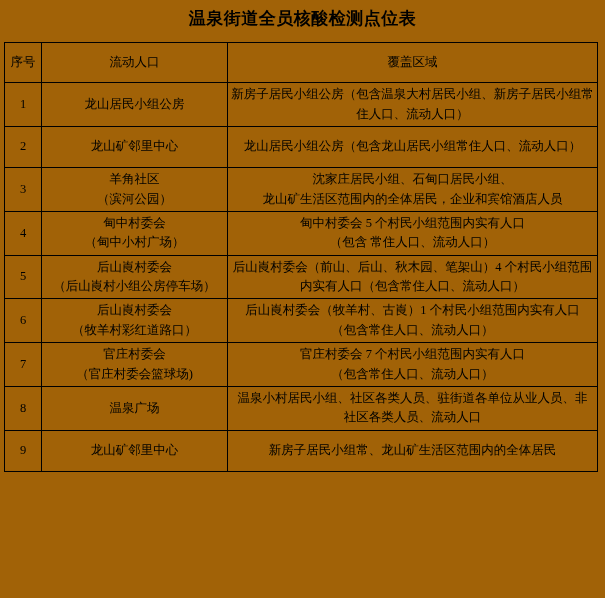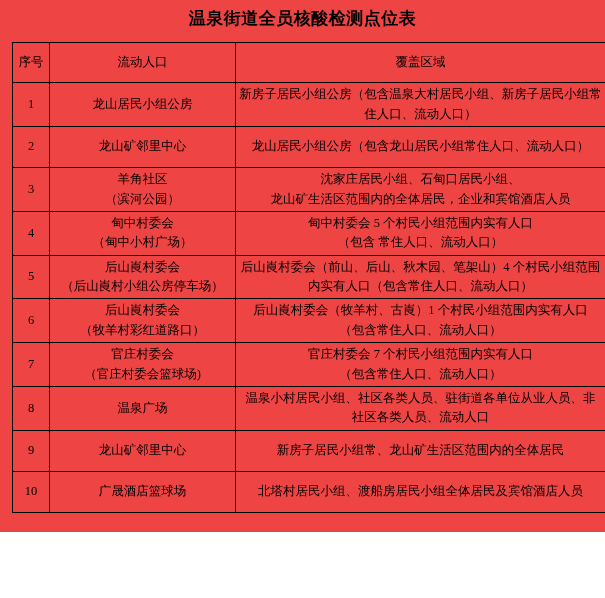--- a/index.html
+++ b/index.html
@@ -8,36 +8,36 @@
     background: #ffffff;
     width: 605px;
     height: 598px;
     overflow: hidden;
     font-family: "Liberation Serif", "DejaVu Serif", serif;
     color: #000000;
   }
   .page {
     position: relative;
     width: 605px;
-    height: 532px;
-    background: #ef4444;
+    height: 598px;
+    background: #a16207;
   }
   .title {
     margin: 0;
     padding-top: 9px;
     text-align: center;
     font-size: 17px;
     font-weight: bold;
     letter-spacing: 0.5px;
     line-height: 1.2;
   }
   table.points {
     border-collapse: collapse;
     table-layout: fixed;
-    margin: 13px 0 0 12px;
+    margin: 13px 0 0 4px;
     width: 593px;
   }
   table.points col.c1 { width: 37px; }
   table.points col.c2 { width: 186px; }
   table.points col.c3 { width: 370px; }
   table.points th,
   table.points td {
     border: 1px solid #000000;
     text-align: center;
     vertical-align: middle;
@@ -121,20 +121,15 @@
         <td>8</td>
         <td>温泉广场</td>
         <td>温泉小村居民小组、社区各类人员、驻街道各单位从业人员、非
 社区各类人员、流动人口</td>
       </tr>
       <tr>
         <td>9</td>
         <td>龙山矿邻里中心</td>
         <td>新房子居民小组常、龙山矿生活区范围内的全体居民</td>
       </tr>
-      <tr>
-        <td>10</td>
-        <td>广晟酒店篮球场</td>
-        <td>北塔村居民小组、渡船房居民小组全体居民及宾馆酒店人员</td>
-      </tr>
     </tbody>
   </table>
 </div>
 
 </body></html>

